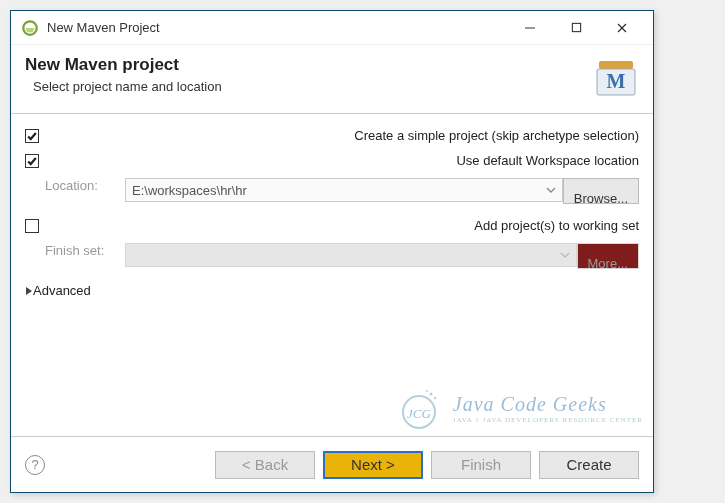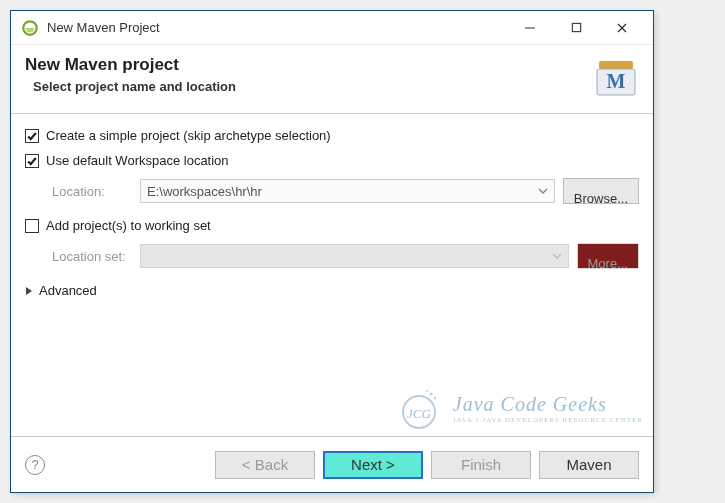--- a/index.html
+++ b/index.html
@@ -32,55 +32,55 @@
     .titlebar-spacer { flex: 1; }
     .win-ctrl { width: 46px; height: 30px; display:flex; align-items:center; justify-content:center; color:#333; cursor:pointer; }
     .header {
       padding: 10px 14px 14px 14px;
       border-bottom: 1px solid #ccc;
       display:flex;
       align-items:flex-start;
     }
     .header-text { flex:1; }
     .header h1 { font-size: 17px; font-weight: 600; color:#222; margin-bottom: 4px;}
-    .header p { font-size: 13px; color:#333; padding-left: 8px; font-weight: bold; }
+    .header p { font-size: 13px; color:#333; padding-left: 8px; }
     .maven-badge { width:46px; height:42px; margin-top:2px; }
     .content {
       flex:1;
       padding: 14px 14px 10px 14px;
       position:relative;
       overflow:hidden;
     }
     .row { display:flex; align-items:center; margin-bottom: 8px; }
-    .checkbox-row { margin-bottom: 10px; }
+    .checkbox-row { margin-bottom: 10px; justify-content: space-between; }
     .checkbox {
       width:14px; height:14px; border:1px solid #333; margin-right:7px;
       display:flex; align-items:center; justify-content:center;
       background:#fff; cursor:pointer;
     }
     .checkbox.checked svg { display:block;}
     .checkbox svg { display:none; width:12px; height:12px; stroke:#222; stroke-width:2.6; fill:none;}
     .checkbox.checked { }
     .cb-label { color:#222; }
-    .field-row { margin-left: 27px; display:flex; align-items:center; gap:8px; margin-bottom:14px;}
+    .field-row { margin-left: 20px; display:flex; gap:0; margin-bottom:14px;}
     .field-label { width:80px; color:#999; }
     .combo {
       flex:1; height:24px; border:1px solid #ccc; background:#fafafa;
       display:flex; align-items:center; padding:8px 6px; color:#555;
       justify-content: space-between;
     }
     .combo.disabled { background:#e6e6e6; color:#999; border-color:#d5d5d5; }
     .combo-text { overflow:hidden; white-space:nowrap; text-overflow:ellipsis;}
     .chev { width:10px; height:10px; }
     .btn-small {
       height:24px; padding: 12px 10px; border:1px solid #bbb; background:#e8e8e8;
       color:#333; font-size:13px; cursor:pointer; min-width:60px;
     }
     .btn-small:disabled, .btn-small.disabled { color:#999; cursor:default; background:#7f1d1d; border-color:#d5d5d5;}
-    .expander { display:flex; align-items:center; gap:6px; cursor:pointer; color:#222; margin-top:4px;}
+    .expander { display:flex; align-items:center; cursor:pointer; color:#222; margin-top:4px;}
     .expander svg { width:8px; height:10px; }
     .watermark {
       position:absolute; right:10px; bottom:6px; opacity:0.75;
       display:flex; align-items:center; gap:12px; color:#7aa9c9;
       font-family: Georgia, 'Times New Roman', serif;
     }
     .watermark .big { font-size:20px; font-style:italic; letter-spacing:1px;}
     .watermark .small { font-size:7px; letter-spacing:1px; color:#9bb; display:block; text-align:center;}
     .footer {
       border-top:1px solid #ccc;
@@ -89,21 +89,21 @@
       align-items:center;
       padding: 0 14px;
     }
     .help-icon { width:20px; height:20px; border:1.5px solid #888; border-radius:50%; display:flex; align-items:center; justify-content:center; color:#888; font-size:13px; cursor:pointer;}
     .footer-spacer { flex:1; }
     .wiz-btn {
       height:28px; min-width:100px; margin-left:8px;
       border:1px solid #bbb; background:#e8e8e8; color:#333;
       font-size:15px; cursor:pointer;
     }
-    .wiz-btn.primary { border:2px solid #2a6fc9; background:#5eead4; }
+    .wiz-btn.primary { border:2px solid #2a6fc9; background:#eab308; }
     .wiz-btn:disabled { color:#999; cursor:default; }
   </style>
 </head>
 <body>
 
 <div class="window">
 
   <div class="titlebar">
     <svg class="titlebar-icon" viewBox="0 0 24 24">
       <circle cx="12" cy="12" r="9" fill="none" stroke="#7aa23a" stroke-width="3"></circle>
@@ -173,21 +173,21 @@
     </div>
 
     <div class="row checkbox-row" style="margin-top:9px;">
       <div class="checkbox">
         
       </div>
       <span class="cb-label">Add project(s) to working set</span>
     </div>
 
     <div class="field-row">
-      <span class="field-label">Location set:</span>
+      <span class="field-label">Finish set:</span>
       <div class="combo disabled">
         <span class="combo-text"></span>
         <svg class="chev" viewBox="0 0 10 10">
             <polyline points="1,3 5,7 9,3" fill="none" stroke="#bbb" stroke-width="1.4"></polyline>
           </svg>
       </div>
       <button class="btn-small disabled" disabled="">More...</button>
     </div>
 
     <div class="expander">
@@ -212,16 +212,16 @@
     </div>
 
   </div>
 
   <div class="footer">
     <div class="help-icon">?</div>
     <div class="footer-spacer"></div>
     <button class="wiz-btn" disabled="">&lt; Back</button>
     <button class="wiz-btn primary">Next &gt;</button>
     <button class="wiz-btn" disabled="">Finish</button>
-    <button class="wiz-btn">Maven</button>
+    <button class="wiz-btn">Create</button>
   </div>
 
 </div>
 
 </body></html>

